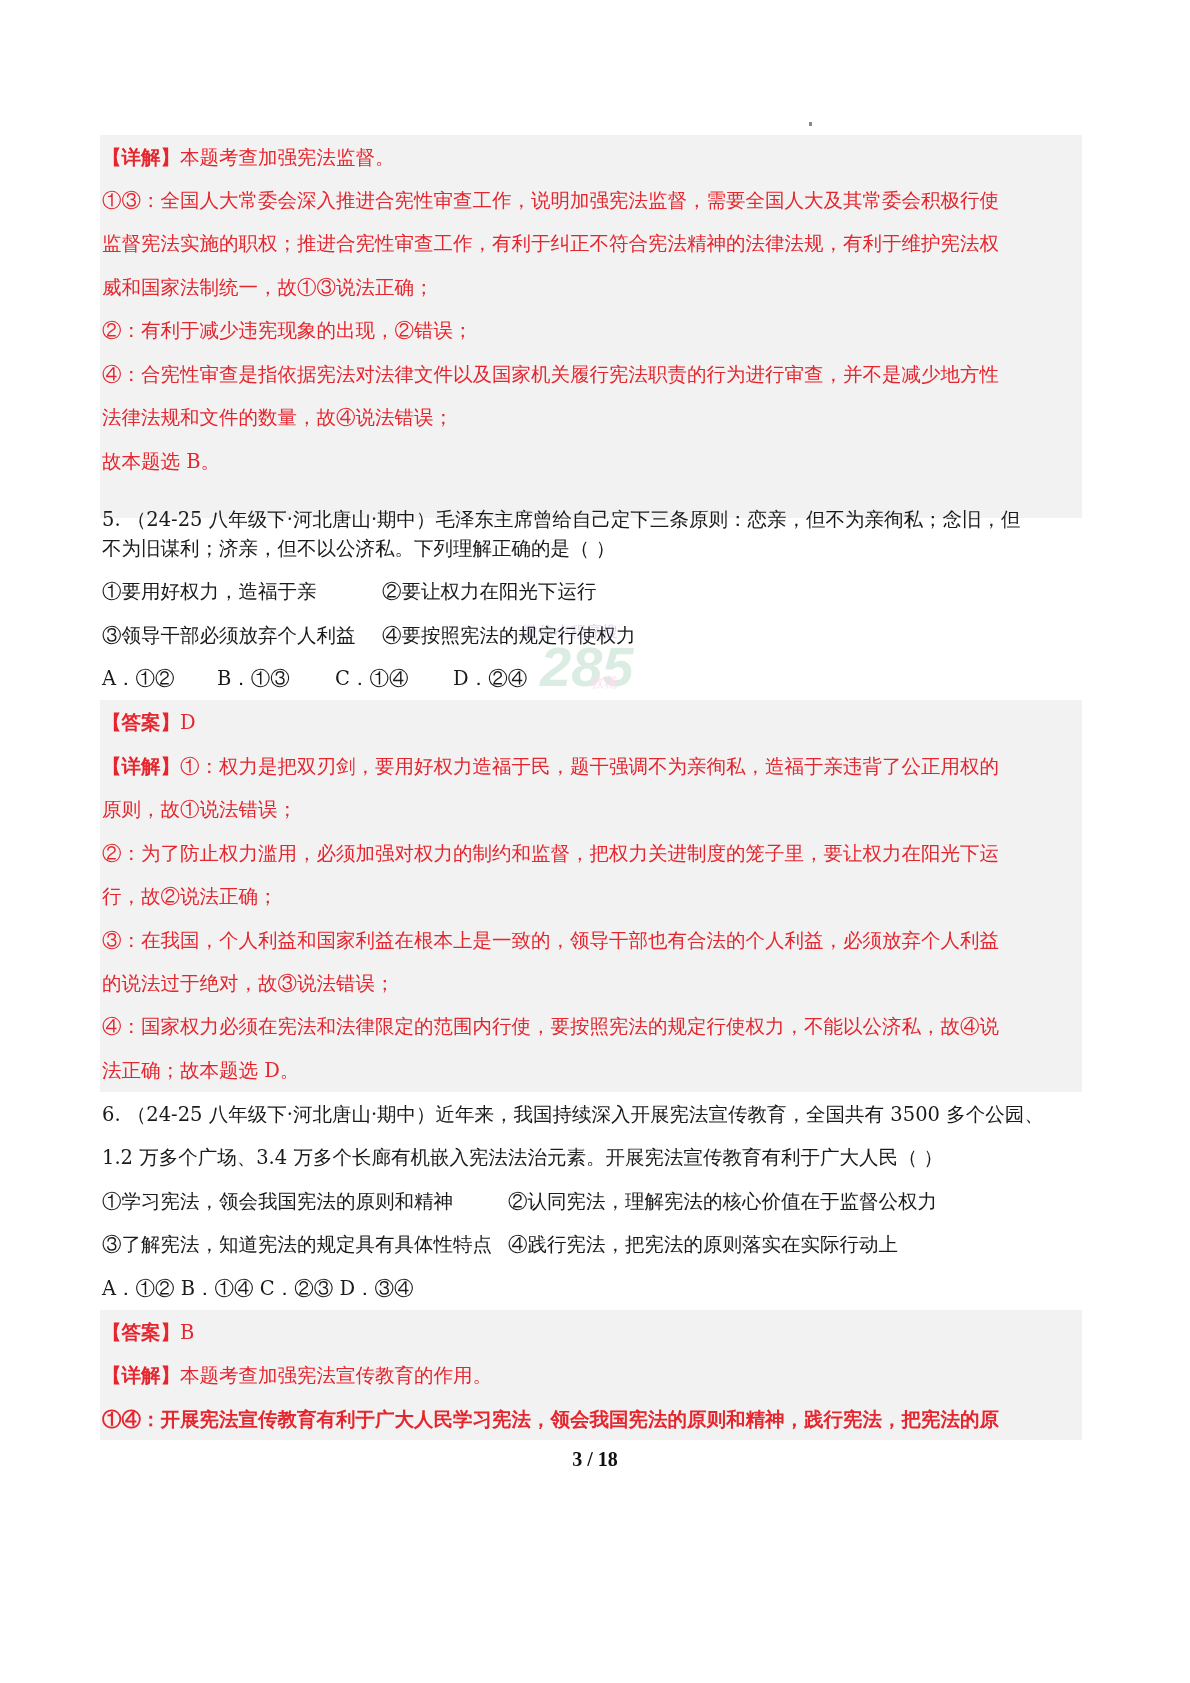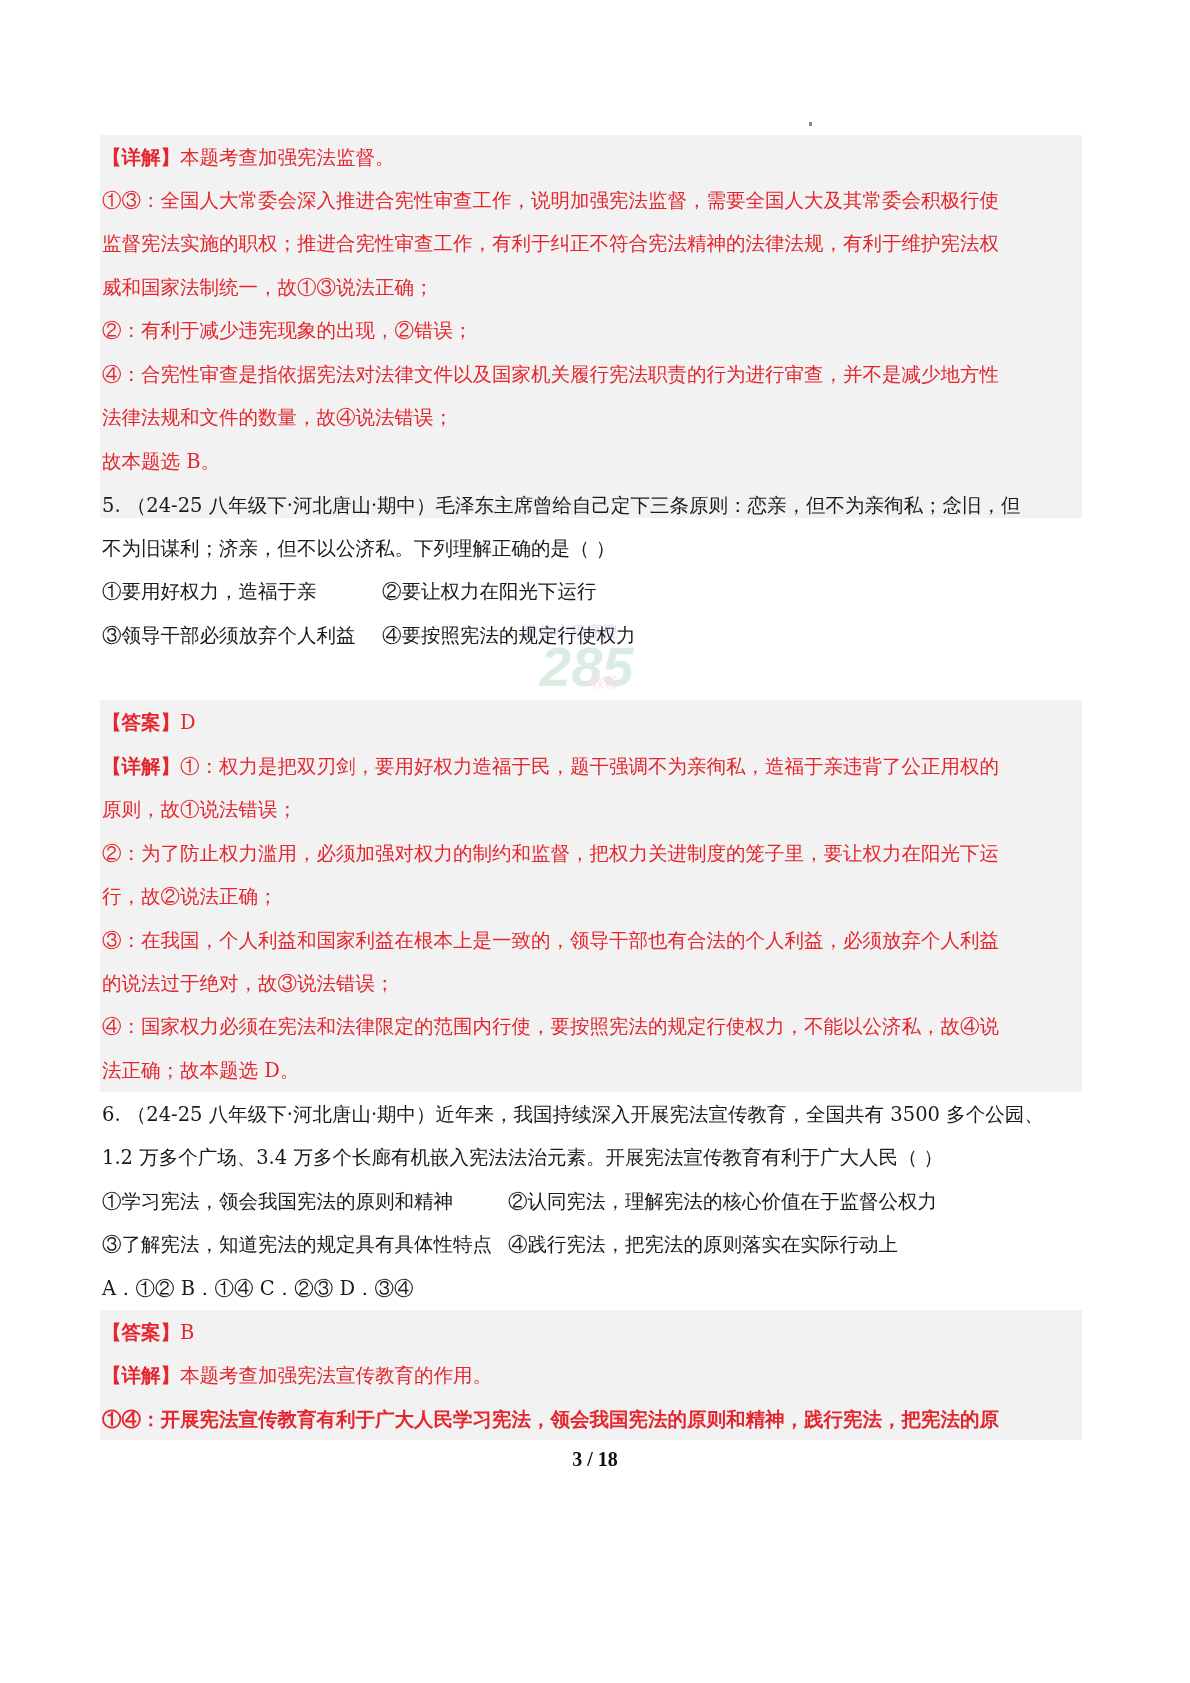--- a/index.html
+++ b/index.html
@@ -31,27 +31,30 @@
     <span class="bracket">【详解】</span><span>本题考查加强宪法监督。</span>
   </div>
   <div class="line red" style="top:189px;">①③：全国人大常委会深入推进合宪性审查工作，说明加强宪法监督，需要全国人大及其常委会积极行使</div>
   <div class="line red" style="top:232px;">监督宪法实施的职权；推进合宪性审查工作，有利于纠正不符合宪法精神的法律法规，有利于维护宪法权</div>
   <div class="line red" style="top:276px;">威和国家法制统一，故①③说法正确；</div>
   <div class="line red" style="top:319px;">②：有利于减少违宪现象的出现，②错误；</div>
   <div class="line red" style="top:363px;">④：合宪性审查是指依据宪法对法律文件以及国家机关履行宪法职责的行为进行审查，并不是减少地方性</div>
   <div class="line red" style="top:406px;">法律法规和文件的数量，故④说法错误；</div>
   <div class="line red" style="top:450px;">故本题选 B。</div>
 
-  <div class="line black" style="top:494px;text-align:right;">5. （24-25 八年级下·河北唐山·期中）毛泽东主席曾给自己定下三条原则：恋亲，但不为亲徇私；念旧，但</div>
+  <div class="line black" style="top:508px;text-align:right;">5. （24-25 八年级下·河北唐山·期中）毛泽东主席曾给自己定下三条原则：恋亲，但不为亲徇私；念旧，但</div>
   <div class="line black" style="top:537px;">不为旧谋利；济亲，但不以公济私。下列理解正确的是（ ）</div>
   <div class="line black" style="top:580px;">
     <span class="opt" style="width:280px;">①要用好权力，造福于亲</span><span class="opt">②要让权力在阳光下运行</span>
   </div>
   <div class="line black" style="top:624px;">
     <span class="opt" style="width:280px;">③领导干部必须放弃个人利益</span><span class="opt">④要按照宪法的规定行使权力</span>
+  </div>
+  <div class="line black" style="top:667px;">
+    <span class="opt" style="width:115px;">A．①②</span><span class="opt" style="width:118px;">B．①③</span><span class="opt" style="width:118px;">C．①④</span><span class="opt">D．②④</span>
   </div>
 
   <div class="watermark">
     <span class="wm-text">微信小程序搜</span>
     <span class="wm-num">285</span>
     <span class="wm-sub">教辅</span>
   </div>
 
   <div class="panel" style="top:700px;height:392px;"></div>
   <div class="line red" style="top:711px;">

